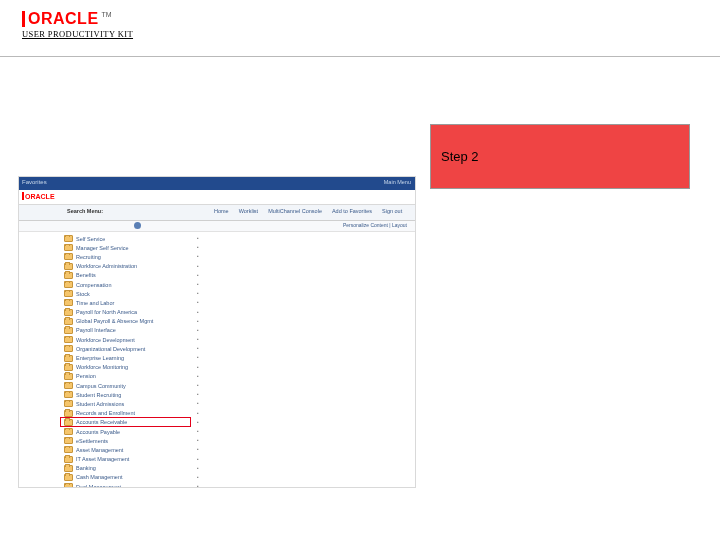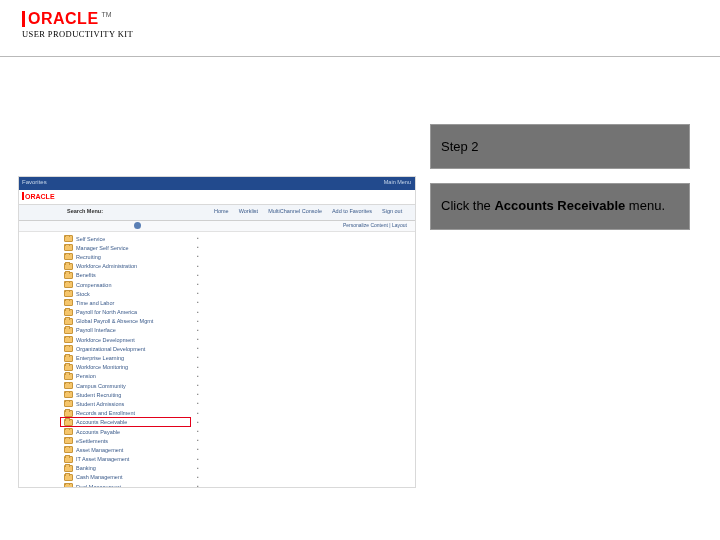--- a/index.html
+++ b/index.html
@@ -2,27 +2,27 @@
 <html><head>
 <meta charset="utf-8">
 <style>
   html,body{margin:0;padding:0;width:720px;height:540px;background:#fff;font-family:Arial,Helvetica,sans-serif;font-size:12px;color:#000;}
   .header{position:relative;height:58px;width:100%;}
   .logo{position:absolute;left:22px;top:10px;}
   .logo-oracle{display:flex;align-items:center;gap:3px;}
   .logo-oracle .bar{width:3px;height:16px;background:#f00;}
   .logo-oracle .txt{font-family:Arial,Helvetica,sans-serif;font-weight:bold;font-size:16px;color:#f00;letter-spacing:0.5px;}
   .logo-oracle .tm{font-size:7px;color:#555;align-self:flex-start;margin-top:1px;}
-  .logo-upk{margin-top:1px;font-family:"Times New Roman",serif;font-size:8.5px;letter-spacing:0.4px;color:#000;}
+  .logo-upk{margin-top:1px;font-family:"Times New Roman",serif;font-size:8.5px;letter-spacing:0.4px;color:#000;text-decoration:underline;}
   .header-title{position:absolute;right:26px;top:20px;font-size:16px;color:#000;}
   .header-rule{position:absolute;left:0;right:0;top:56px;height:1px;background:#b9b9b9;}
   .body{position:relative;width:100%;}
   
   .instructions{position:absolute;left:430px;top:66px;width:260px;}
-  .step-box{border:1px solid #999;padding:14px 10px;margin-bottom:14px;background:#737373;}
+  .step-box{border:1px solid #999;padding:24px 10px;margin-bottom:14px;background:#ef4444;}
   .step-label{font-size:13px;}
   .instr-text{font-size:13px;line-height:1.3;}
   .instr-text .bold{font-weight:bold;}
   
   .shot{position:absolute;left:18px;top:118px;width:396px;height:310px;background:#fff;border:1px solid #d9d9d9;overflow:hidden;}
   .shot-top{height:13px;background:#224a8d;position:relative;}
   .shot-top .corner{position:absolute;left:3px;top:2px;font-size:6px;color:#c7d7ea;}
   .shot-top .right{position:absolute;right:4px;top:2px;font-size:5.5px;color:#c7d7ea;display:flex;gap:5px;}
   .shot-logo-row{height:14px;background:#fff;border-bottom:1px solid #d9d9d9;position:relative;}
   .shot-logo-row .mini-oracle{position:absolute;left:3px;top:2px;display:flex;align-items:center;gap:1.5px;}
@@ -57,25 +57,20 @@
     <div class="logo-upk">USER PRODUCTIVITY KIT</div>
   </div>
   <div class="header-rule"></div>
 </div>
 
 <div class="body">
   <div class="instructions">
     <div class="step-box">
       <span class="step-label">Step 2</span>
     </div>
-    <div class="step-box">
-      <span class="instr-text">
-        <span>Click the </span><span class="bold">Accounts Receivable</span><span> menu.</span>
-      </span>
-    </div>
   </div>
 
   <div class="shot">
     <div class="shot-top">
       <span class="corner">Favorites</span>
       <span class="right">
         <span>Main Menu</span>
       </span>
     </div>
     <div class="shot-logo-row">

